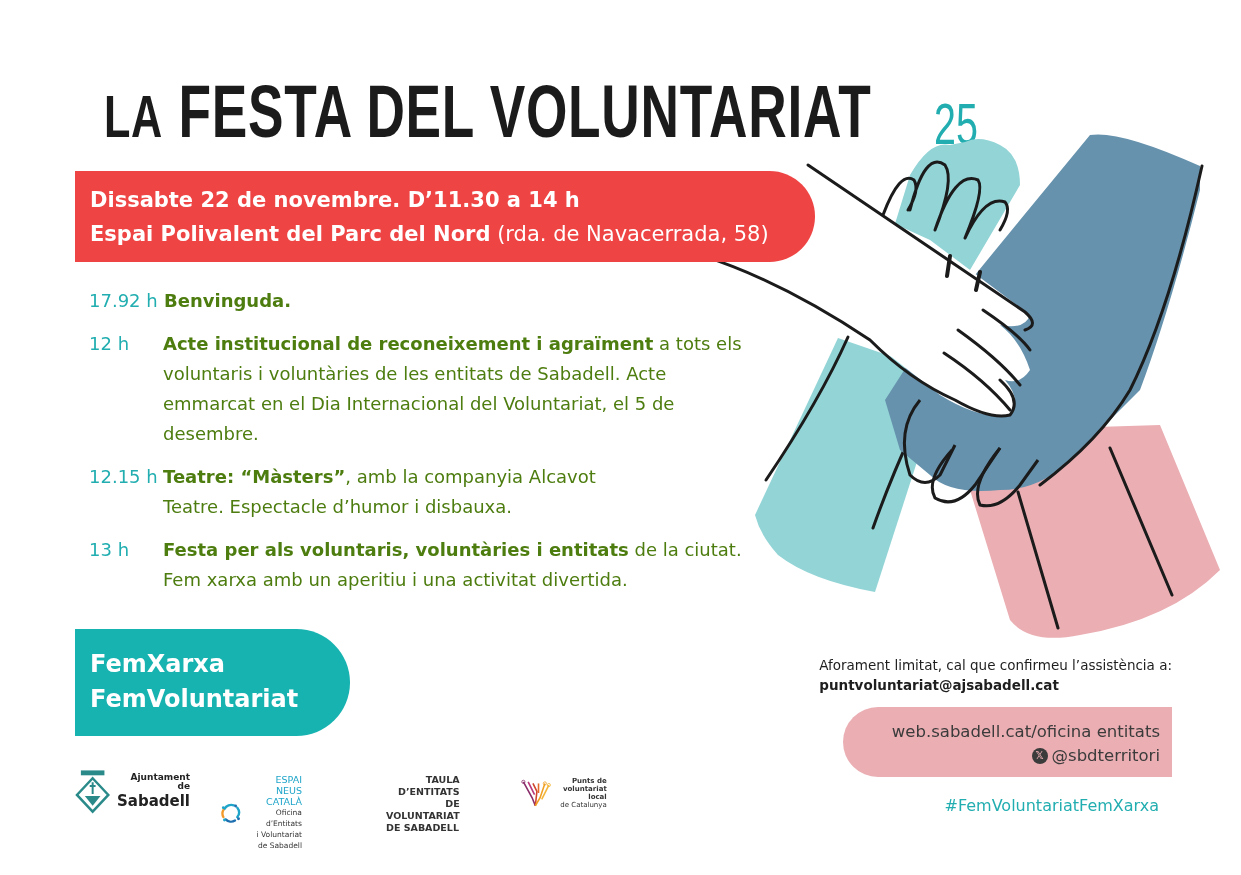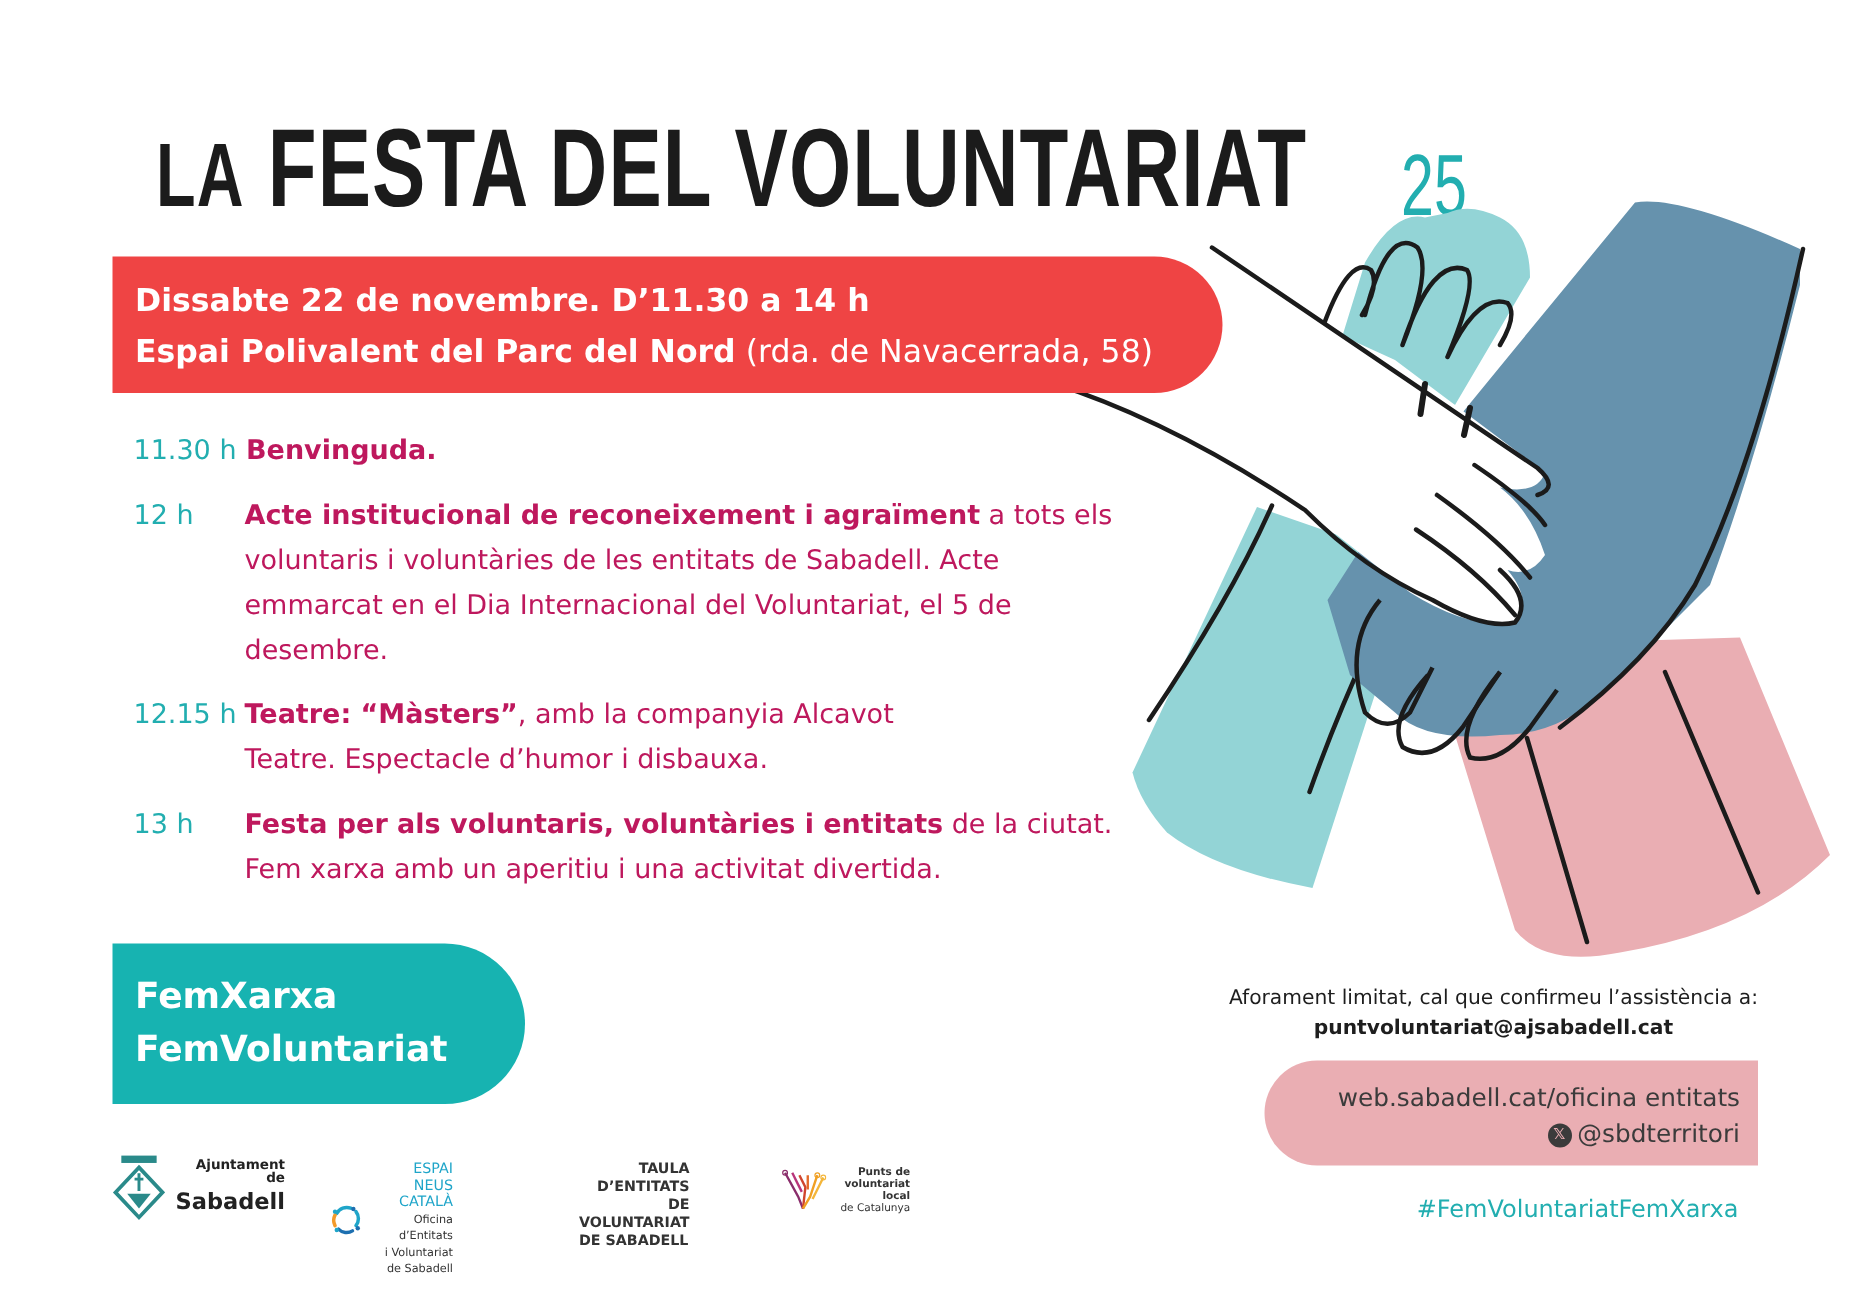--- a/index.html
+++ b/index.html
@@ -44,36 +44,36 @@
     .illustration { position: absolute; left: 700px; top: 130px; width: 541px; height: 530px; }
 
     
     .schedule { position: absolute; left: 89px; top: 286px; width: 690px; }
     .sched-item { position: relative; margin-bottom: 13px; }
     .sched-time {
       position: absolute; left: 0; top: 0;
       color: #22aeb0; font-size: 18px; line-height: 30px; font-weight: 400;
     }
     .sched-body {
-      padding-left: 74px; font-size: 18px; line-height: 30px; color: #be185d;
+      padding-left: 74px; font-size: 18px; line-height: 30px; color: #4d7c0f;
     }
     .sched-body b { font-weight: 700; }
     .sched-item.first .sched-body { padding-left: 75px; }
 
     
     .pill {
       position: absolute; left: 75px; top: 629px; width: 275px; height: 107px;
       background: #17b3b1; border-radius: 0 54px 54px 0;
       padding: 18px 0 0 15px; color: #fff;
       font-weight: 700; font-size: 24px; line-height: 35px;
     }
 
     
     .rsvp {
-      position: absolute; right: 69px; top: 655px; text-align: center;
+      position: absolute; right: 69px; top: 655px; text-align: left;
       font-size: 13.5px; line-height: 20px; color: #1e1e1e;
     }
     .rsvp .email { font-weight: 700; }
 
     .contact {
       position: absolute; left: 843px; top: 707px; width: 329px; height: 70px;
       background: #eaaeb3; border-radius: 35px 0 0 35px;
       text-align: right; padding: 13px 12px 0 0;
       font-size: 16.5px; line-height: 24px; color: #3b3b3b;
     }
@@ -152,21 +152,21 @@
 <div class="banner">
   <div class="line1"><b>Dissabte 22 de novembre. D’11.30 a 14 h</b></div>
   <div class="line2">
     <b>Espai Polivalent del Parc del Nord</b>
     <span class="addr">(rda. de Navacerrada, 58)</span>
   </div>
 </div>
 
 <div class="schedule">
   <div class="sched-item first">
-    <span class="sched-time">11.30 h</span>
+    <span class="sched-time">17.92 h</span>
     <div class="sched-body">
       <b>Benvinguda.</b><span></span>
     </div>
   </div>
   <div class="sched-item">
     <span class="sched-time">12 h</span>
     <div class="sched-body" style="width:670px">
       <b>Acte institucional de reconeixement i agraïment</b><span> a tots els voluntaris i voluntàries de les entitats de Sabadell. Acte emmarcat en el Dia Internacional del Voluntariat, el 5 de desembre.</span>
     </div>
   </div>

